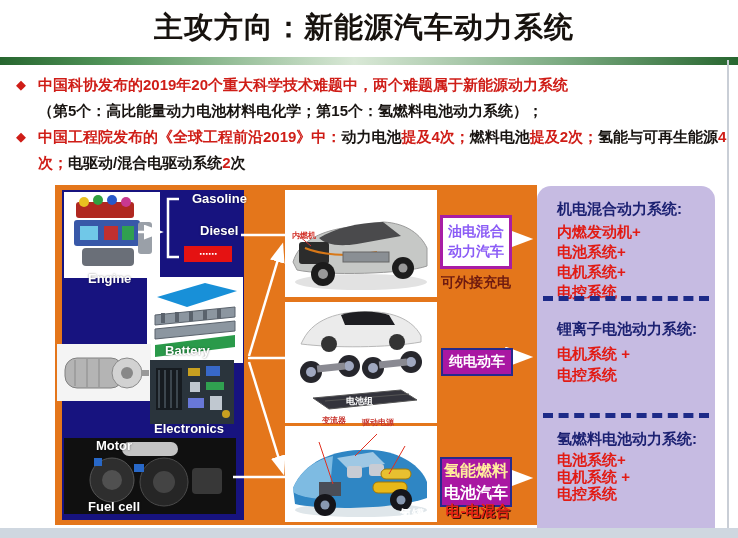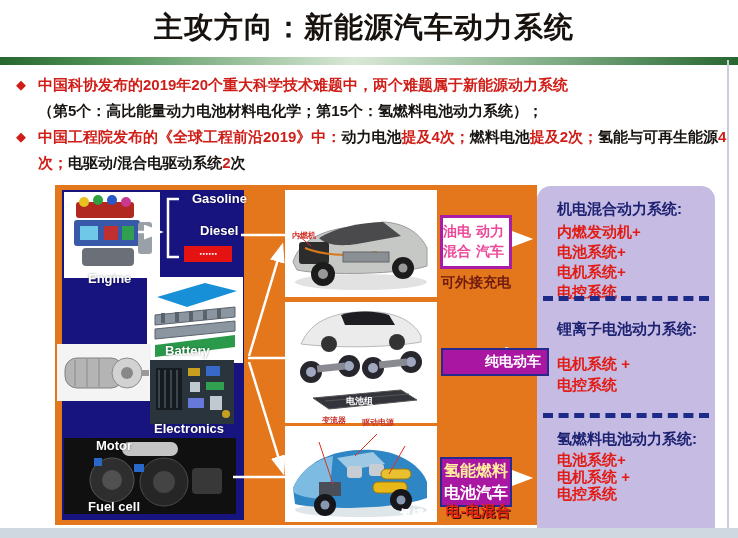--- a/index.html
+++ b/index.html
@@ -26,44 +26,44 @@
   .img-card{z-index:3;background:#fff;overflow:hidden;}
   .wlabel{color:#fff;font-weight:bold;font-size:13px;z-index:5;text-shadow:0 0 2px rgba(0,0,0,.5);}
   .fuel-other{left:184px;top:246px;width:48px;height:16px;background:#e51212;z-index:5;
               color:#fff;font-size:9px;font-weight:bold;text-align:center;line-height:16px;}
 
   .car-card{z-index:3;background:#fff;overflow:hidden;}
   .overlay{left:0;top:0;z-index:4;pointer-events:none;}
 
   
   .hybrid-box{left:440px;top:215px;width:66px;height:48px;background:#fff;border:3px solid #a81da5;
-              z-index:6;display:flex;flex-direction:row;align-items:center;justify-content:center;
-              font-size:14px;font-weight:bold;color:#ec4899;line-height:1.4;}
+              z-index:6;display:flex;flex-direction:column;align-items:center;justify-content:center;
+              font-size:14px;font-weight:bold;color:#8b5cf6;line-height:1.4;}
   .note1{left:436px;top:274px;width:80px;text-align:center;font-size:14px;font-weight:bold;
          color:#6e1a10;z-index:6;}
   .ev-box{left:441px;top:348px;width:68px;height:24px;background:#a917a2;border:2px solid #252a8c;
           z-index:6;display:flex;align-items:center;justify-content:center;
-          font-size:14px;font-weight:bold;color:#fff;padding-left:36px;}
+          font-size:14px;font-weight:bold;color:#fff;}
   .fcv-box{left:440px;top:457px;width:68px;height:46px;background:#a917a2;border:2px solid #252a8c;
            z-index:6;display:flex;flex-direction:column;align-items:center;justify-content:center;
            font-size:16px;font-weight:bold;line-height:1.4;}
   .fcv-line1{color:#ffee9c;} .fcv-line2{color:#ffffff;}
   .note2{left:436px;top:502px;width:84px;text-align:center;font-size:15px;font-weight:bold;
          color:#e62214;text-shadow:1px 1px 0 #3c0e08;z-index:6;}
   .tinytag{z-index:6;font-weight:bold;}
 
   
   .lav-panel{left:537px;top:186px;width:178px;height:394px;background:#c6bbe2;border-radius:14px;z-index:2;}
   .sec{position:absolute;left:20px;right:10px;}
   .sec-title{color:#1c2172;font-size:15px;font-weight:bold;}
   .sec-item{color:#e21b14;font-size:15px;font-weight:bold;}
   .sec1{top:14px;} .sec1 .sec-title{margin-bottom:3px;} .sec1 .sec-item{line-height:20px;}
   .dash{position:absolute;left:6px;right:6px;border-top:5px dashed #1d2a88;}
   .dash1{top:110px;} .dash2{top:227px;}
-  .sec2{top:134px;} .sec2 .sec-title{margin-bottom:14px;} .sec2 .sec-item{line-height:21px;}
+  .sec2{top:134px;} .sec2 .sec-title{margin-bottom:4px;} .sec2 .sec-item{line-height:21px;}
   .sec3{top:244px;} .sec3 .sec-title{margin-bottom:2px;} .sec3 .sec-item{line-height:17px;}
 
   
   .right-edge{left:727px;top:60px;width:2px;height:468px;background:#c9ced6;z-index:7;}
   .bottom-strip{left:0;top:528px;width:738px;height:10px;background:#cfd7e0;z-index:7;}
 </style>
 </head>
 <body>
 
 <div id="stage">

